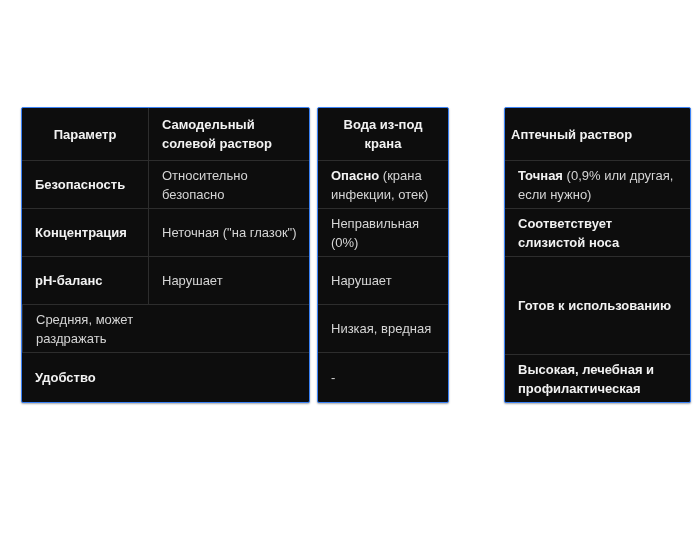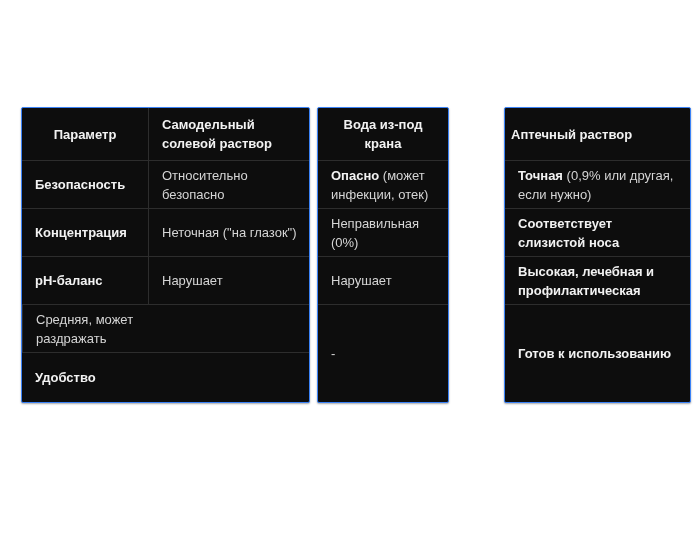--- a/index.html
+++ b/index.html
@@ -95,31 +95,36 @@
       <div class="cell cell-param">Удобство</div>
     </div>
   </div>
 
   <div class="panel panel-middle">
     <div class="row header">
       <div class="cell center bold">Вода из-под крана</div>
     </div>
     <div class="row">
       <div class="cell">
-          <span class="txt"><span class="bold">Опасно</span><span> (может инфекции, отек)</span></span>
+          <span class="txt"><span class="bold">Опасно</span><span> (крана инфекции, отек)</span></span>
         </div>
     </div>
     <div class="row">
       <div class="cell">
           <span class="txt"><span class="bold"></span><span>Неправильная (0%)</span></span>
         </div>
     </div>
     <div class="row">
       <div class="cell">
           <span class="txt"><span class="bold"></span><span>Нарушает</span></span>
+        </div>
+    </div>
+    <div class="row">
+      <div class="cell">
+          <span class="txt"><span class="bold"></span><span>Низкая, вредная</span></span>
         </div>
     </div>
     <div class="row last">
       <div class="cell">
           <span class="txt"><span class="bold"></span><span>-</span></span>
         </div>
     </div>
   </div>
 
   <div class="panel panel-right">
@@ -129,25 +134,25 @@
     <div class="row">
       <div class="cell">
           <span class="txt"><span class="bold">Точная</span><span> (0,9% или другая, если нужно)</span></span>
         </div>
     </div>
     <div class="row">
       <div class="cell">
           <span class="txt"><span class="bold">Соответствует слизистой носа</span><span></span></span>
         </div>
     </div>
+    <div class="row last">
+      <div class="cell">
+          <span class="txt"><span class="bold">Готов к использованию</span><span></span></span>
+        </div>
+    </div>
     <div class="row">
       <div class="cell">
           <span class="txt"><span class="bold">Высокая, лечебная и профилактическая</span><span></span></span>
-        </div>
-    </div>
-    <div class="row last">
-      <div class="cell">
-          <span class="txt"><span class="bold">Готов к использованию</span><span></span></span>
         </div>
     </div>
   </div>
 
 </div>
 
 </body></html>

